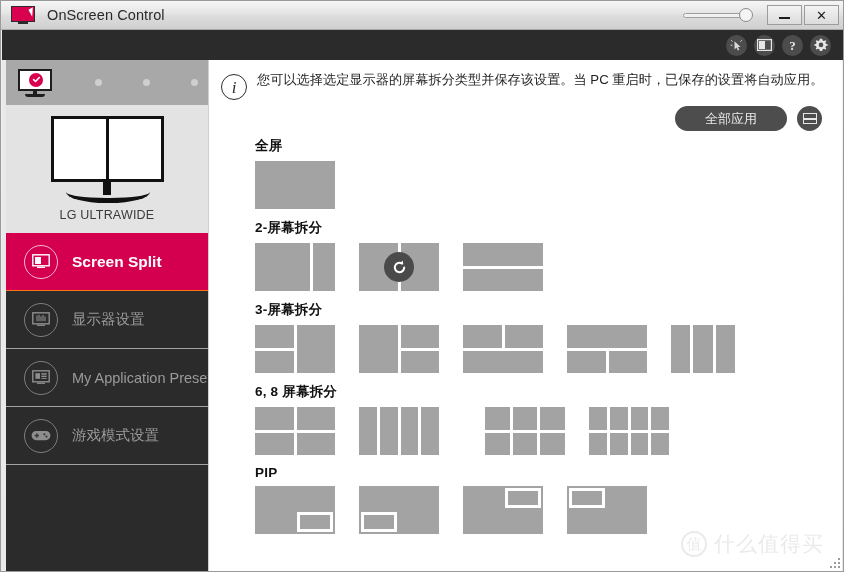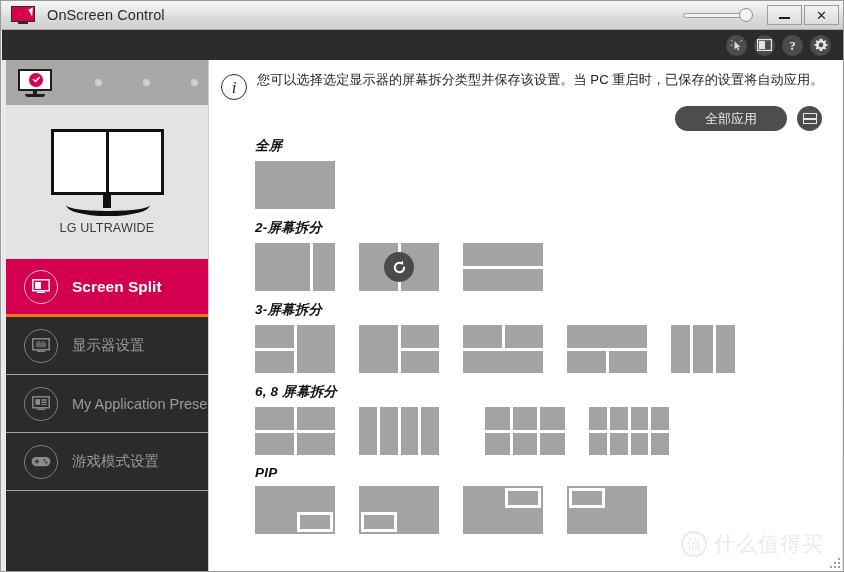--- a/index.html
+++ b/index.html
@@ -214,21 +214,21 @@
     border-radius: 0 0 5px 5px;
   }
   .mon-dot {
     width: 7px; height: 7px;
     border-radius: 50%;
     background: #cfcfcf;
     margin-left: 41px;
     flex: 0 0 auto;
   }
   .monitor-panel {
-    height: 154px;
+    height: 128px;
     background: #e3e3e3;
     display: flex;
     flex-direction: column;
     align-items: center;
     justify-content: center;
     box-sizing: border-box;
   }
   .big-monitor {
     position: relative;
     width: 113px;
@@ -276,21 +276,21 @@
     align-items: center;
     padding-left: 18px;
     box-sizing: border-box;
     border-bottom: 1px solid #a3a3a3;
     color: #9b9b9b;
     font-size: 14.5px;
   }
   .nav-item.active {
     background: #d4004f;
     color: #ffffff;
-    border-bottom: 3px solid #f97316;
+    border-bottom: 1px solid #f97316;
     font-weight: bold;
     font-size: 15.5px;
   }
   .nav-ring {
     width: 34px; height: 34px;
     border-radius: 50%;
     border: 1px solid #7e7e7e;
     display: flex;
     align-items: center;
     justify-content: center;
@@ -390,21 +390,20 @@
   .layout-area {
     position: relative;
     padding: 6px 0 0 46px;
   }
   .sec-title {
     font-size: 13.5px;
     font-weight: bold;
     color: #111111;
     margin: 0 0 6px 0;
     letter-spacing: 0.2px;
-    font-style: italic;
   }
   .sec-block { margin-bottom: 10px; }
   .thumb-row {
     display: flex;
     align-items: flex-start;
   }
   .thumb {
     position: relative;
     height: 48px;
     margin-right: 24px;

